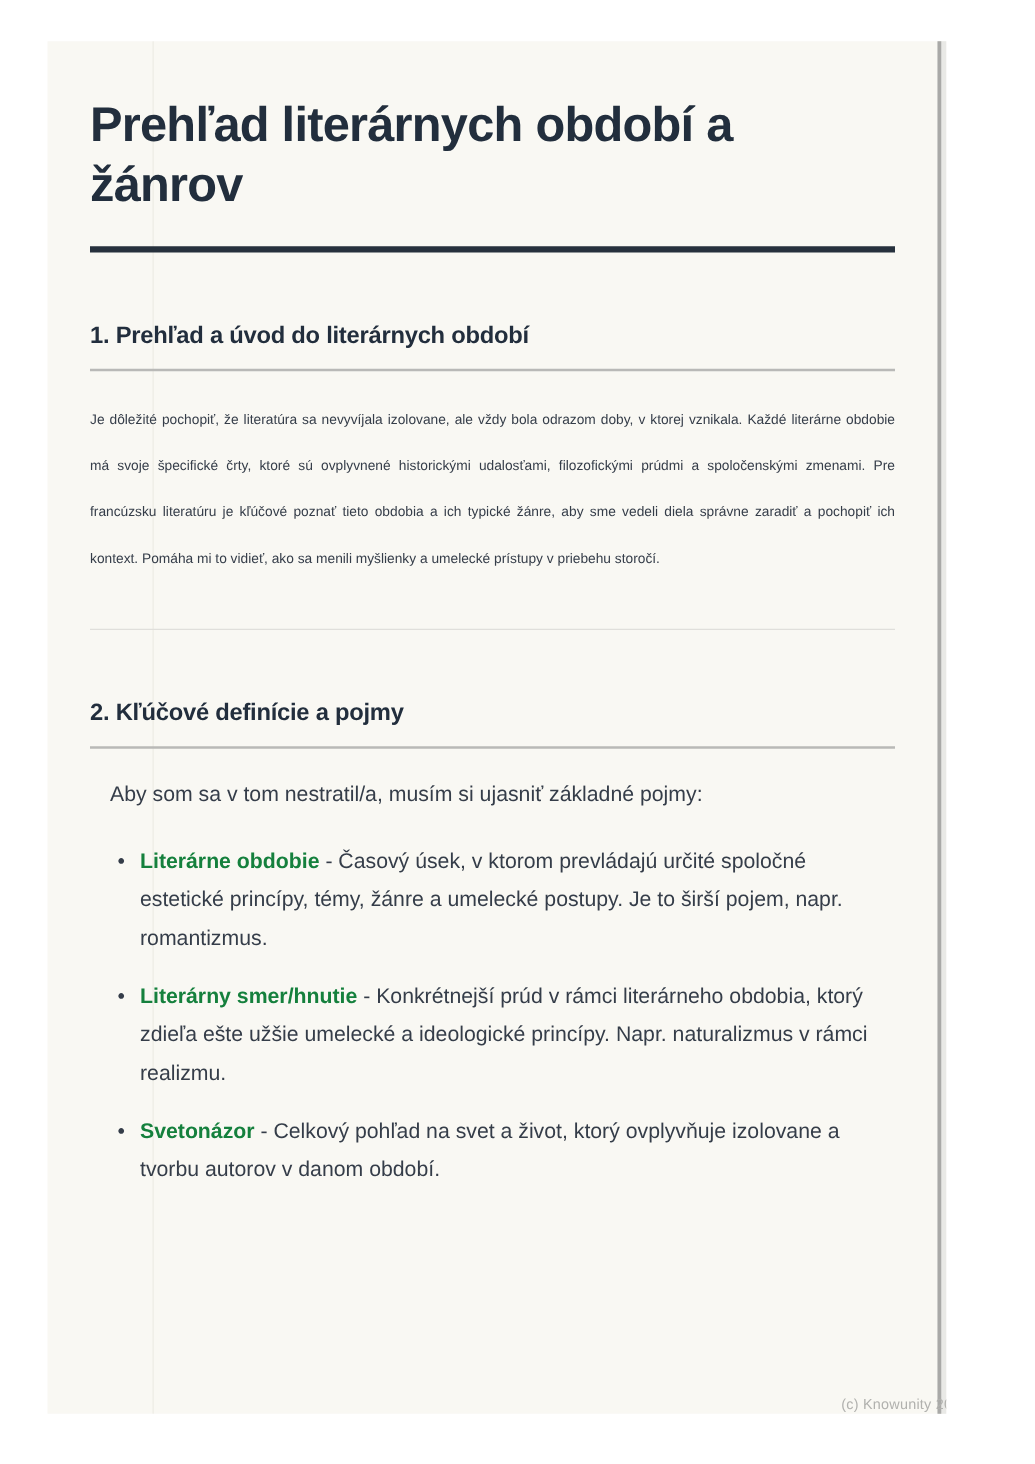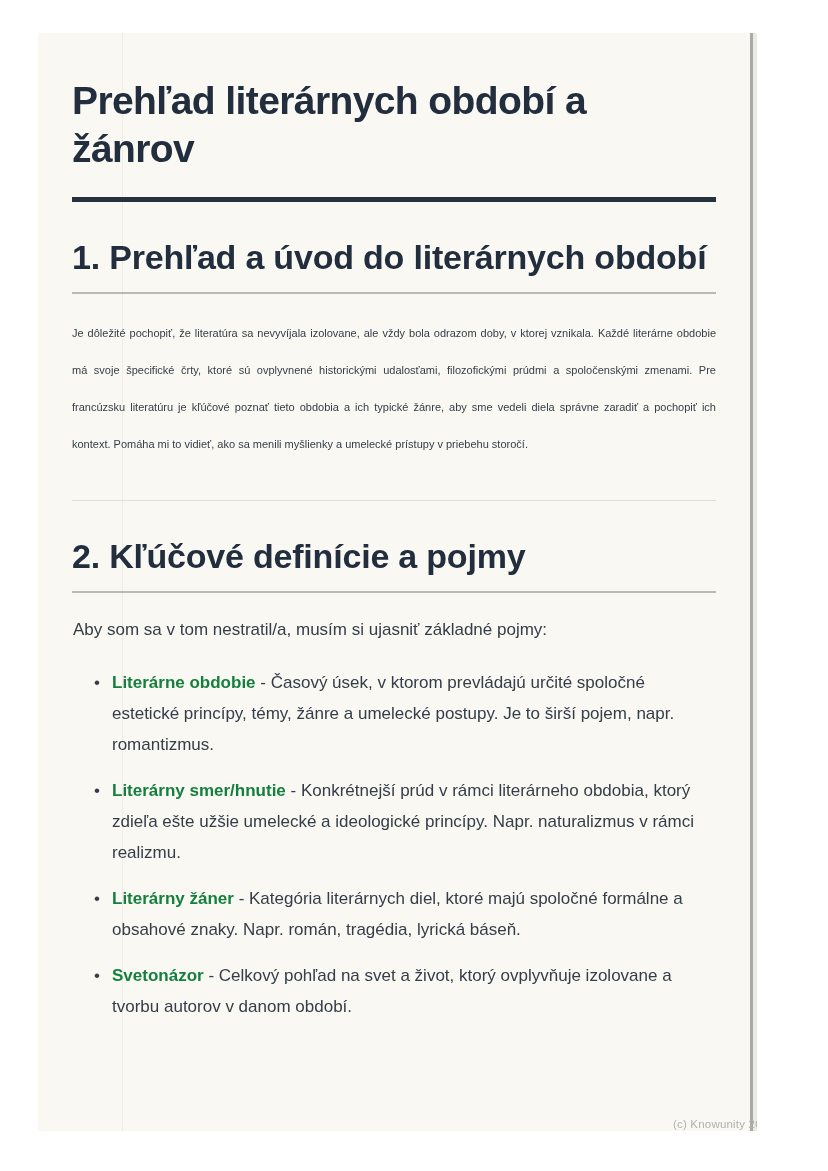--- a/index.html
+++ b/index.html
@@ -55,22 +55,22 @@
     font-weight: 800;
     letter-spacing: -0.6px;
     color: #222e3d;
   }
   .rule-thick {
     height: 5px;
     background: #27313d;
     margin-top: 25px;
   }
   h2.section-heading {
-    margin: 36px 0 0 0;
-    font-size: 34px;
+    margin: 56px 0 0 0;
+    font-size: 19px;
     font-weight: 700;
     letter-spacing: -0.2px;
     color: #222e3d;
   }
   .rule-gray {
     height: 2px;
     background: #b9b9b7;
     margin-top: 15px;
   }
   p.body-paragraph {
@@ -79,21 +79,21 @@
     line-height: 37px;
     color: #353d49;
     text-align: justify;
   }
   .divider-light {
     height: 1px;
     background: #e0dfdb;
     margin-top: 37px;
   }
   p.intro-line {
-    margin: 23px 0 0 1px;
+    margin: 23px 0 0 16px;
     font-size: 17px;
     line-height: 1.6;
     color: #353d49;
   }
   ul.definitions {
     list-style: none;
     margin: 24px 0 0 0;
     padding: 0 0 0 40px;
   }
   ul.definitions li {
@@ -149,24 +149,20 @@
       <ul class="definitions">
         <li>
           <span class="term">Literárne obdobie</span>
           <span class="def">- Časový úsek, v ktorom prevládajú určité spoločné estetické princípy, témy, žánre a umelecké postupy. Je to širší pojem, napr. romantizmus.</span>
         </li>
         <li>
           <span class="term">Literárny smer/hnutie</span>
           <span class="def">- Konkrétnejší prúd v rámci literárneho obdobia, ktorý zdieľa ešte užšie umelecké a ideologické princípy. Napr. naturalizmus v rámci realizmu.</span>
         </li>
         <li>
-          <span class="term">Literárny žáner</span>
-          <span class="def">- Kategória literárnych diel, ktoré majú spoločné formálne a obsahové znaky. Napr. román, tragédia, lyrická báseň.</span>
-        </li>
-        <li>
           <span class="term">Svetonázor</span>
           <span class="def">- Celkový pohľad na svet a život, ktorý ovplyvňuje izolovane a tvorbu autorov v danom období.</span>
         </li>
 
       </ul>
     </div>
 
     <div class="watermark">(c) Knowunity 2025</div>
   </div>
 </div>

